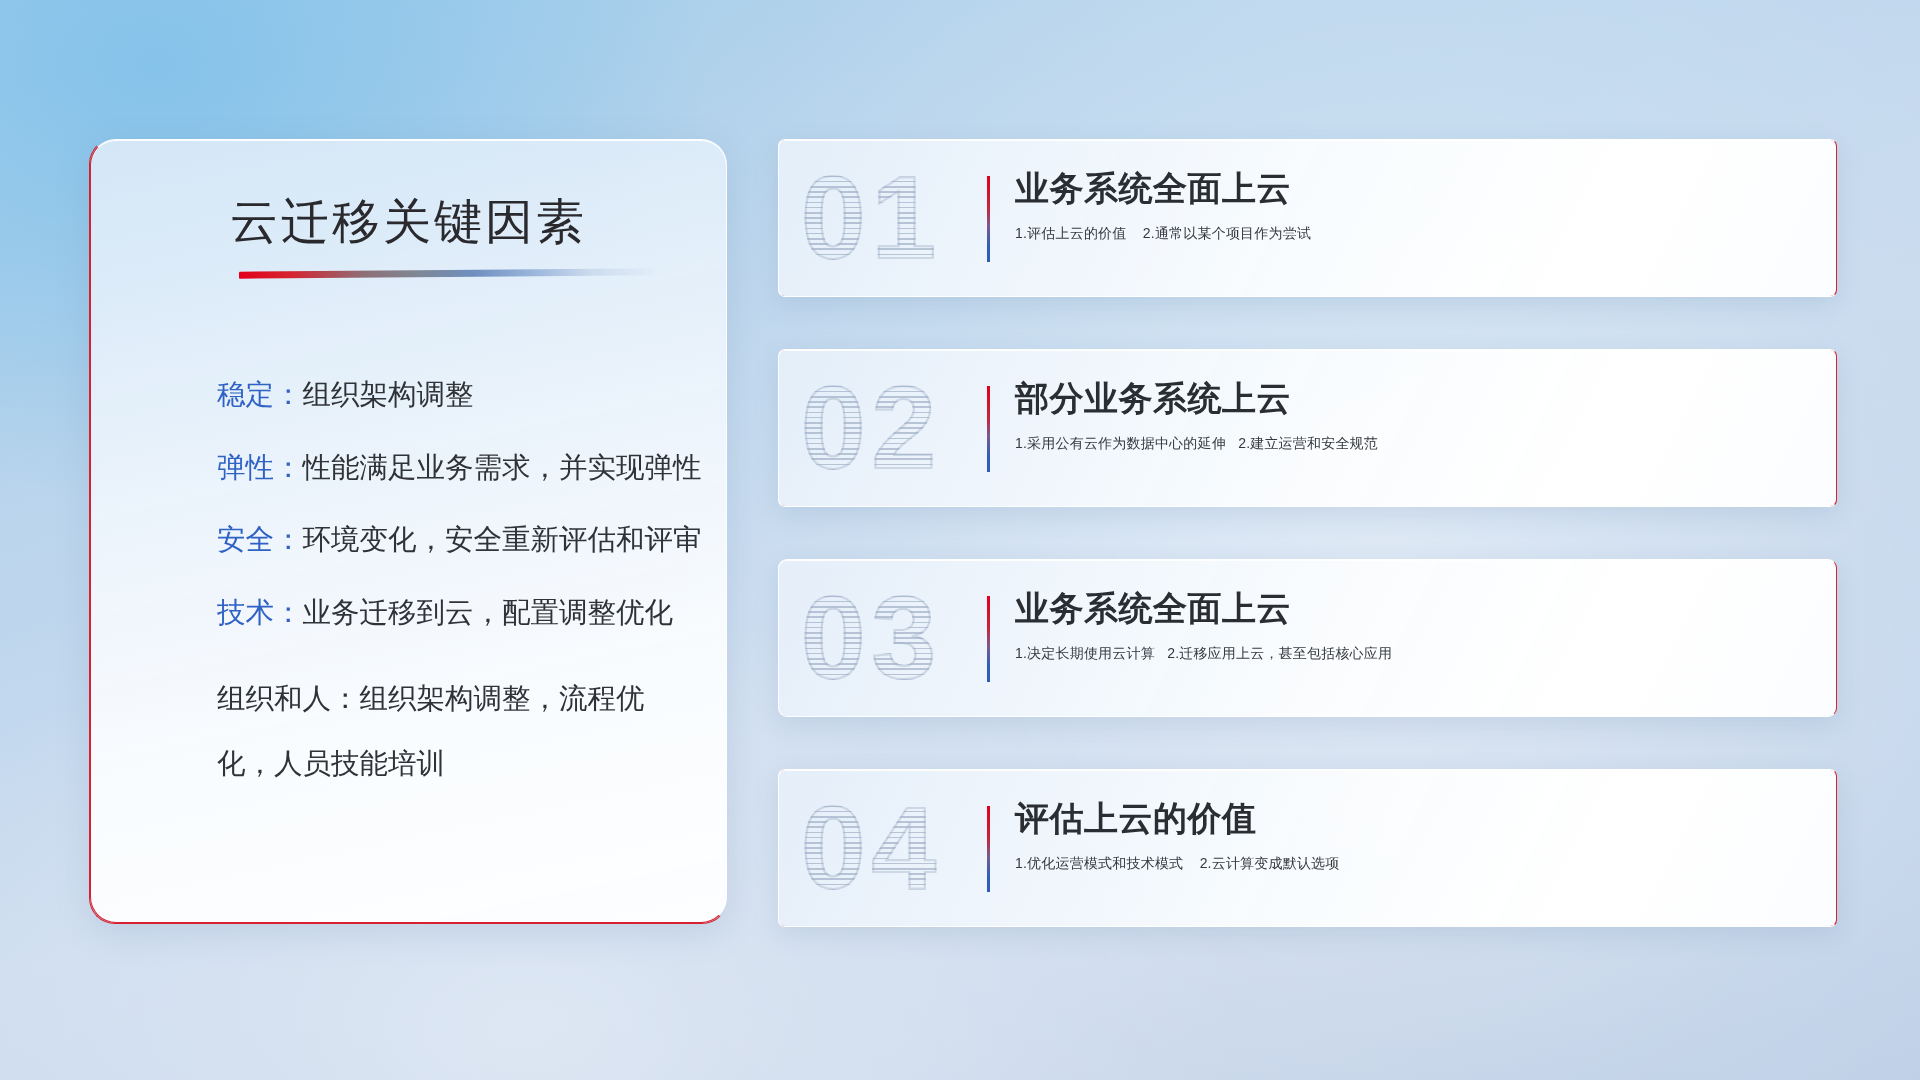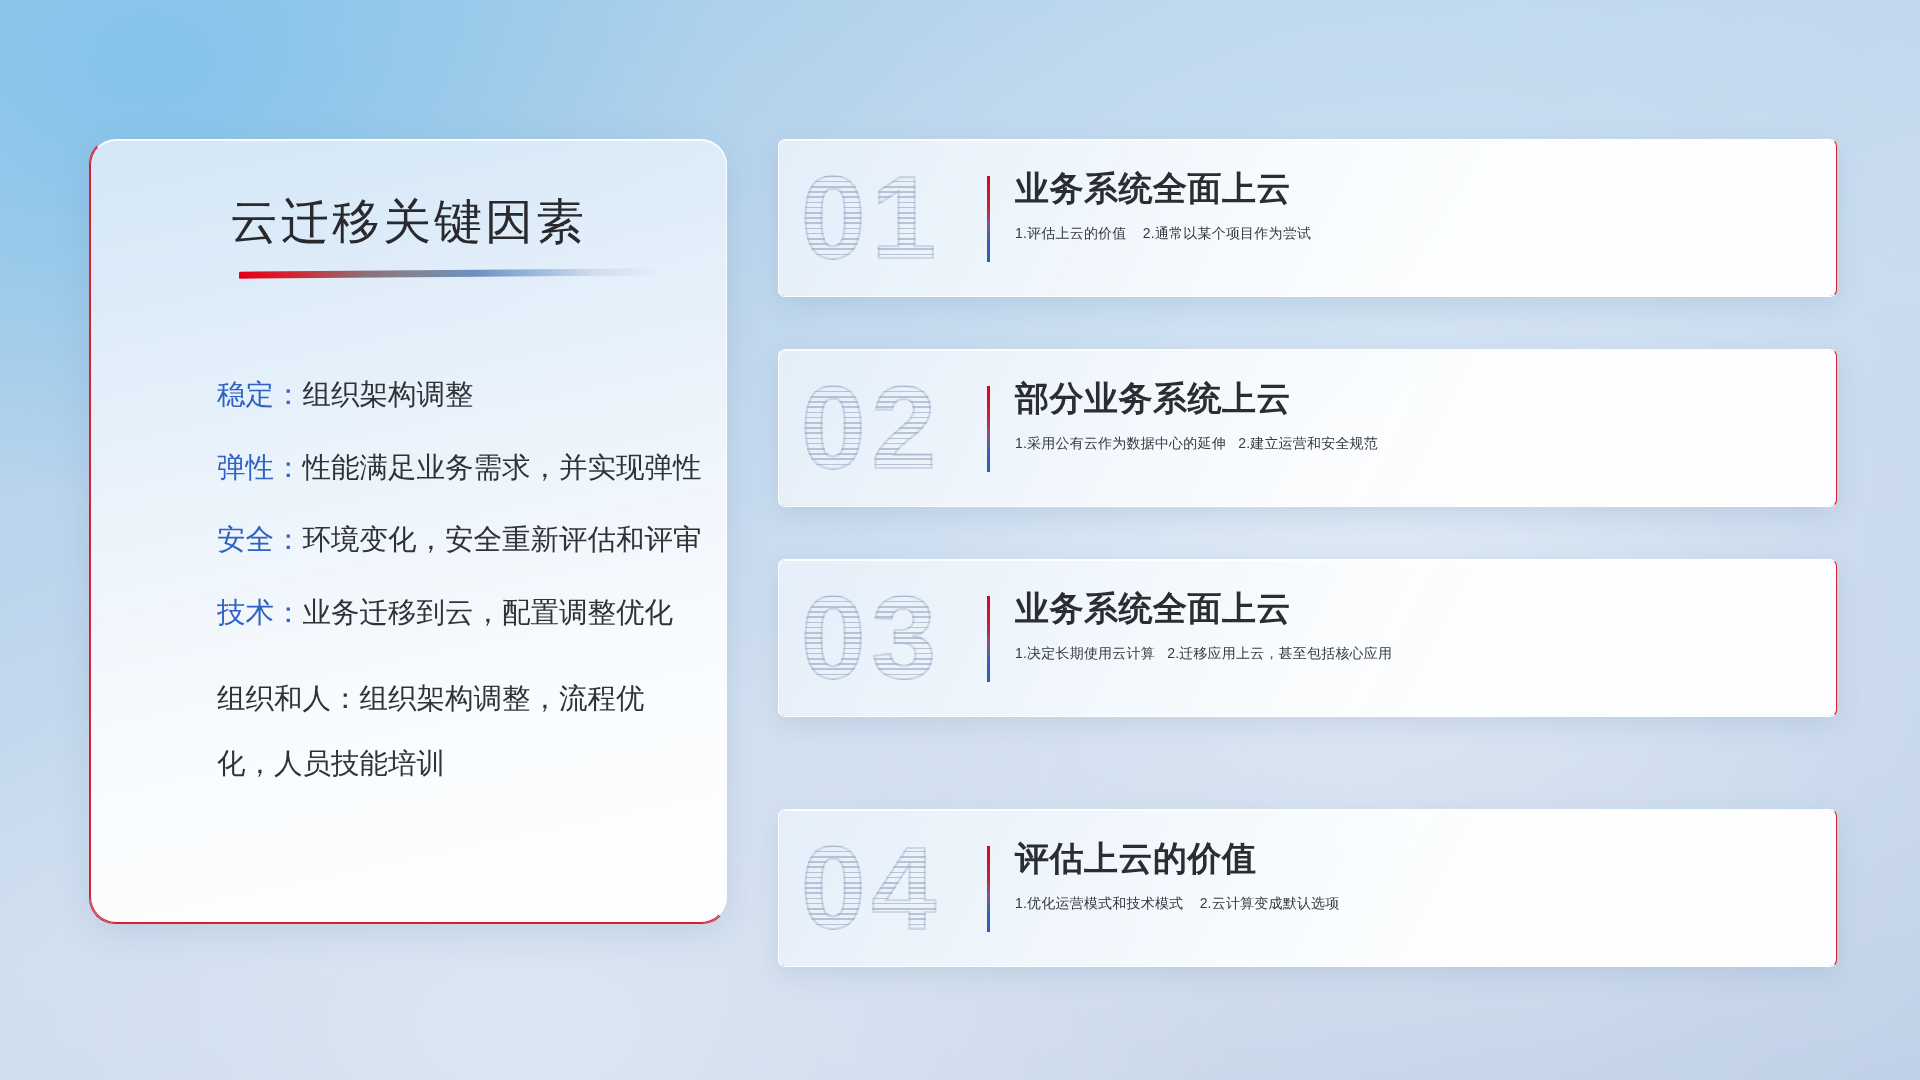--- a/index.html
+++ b/index.html
@@ -149,22 +149,22 @@
     right: -1.4px; top: -1.4px; bottom: -1.4px; left: -1.4px;
     border-radius: 7px;
     border: 1.6px solid transparent;
     border-right-color: #d8202f;
     border-bottom-color: rgba(216,32,47,0.85);
     border-top-color: rgba(216,32,47,0.55);
     pointer-events: none;
   }
   #card-0 { top: 139px; }
   #card-1 { top: 349px; padding-left: 47px; }
-  #card-2 { top: 559px; }
-  #card-3 { top: 809px; padding-left: 28px; }
+  #card-2 { top: 559px; border-radius: 9px; }
+  #card-3 { top: 769px; padding-left: 28px; }
 
   
   .card-index {
     position: absolute;
     left: 22px;
     top: 50%;
     transform: translateY(-50%);
     font-size: 116px;
     font-weight: 700;
     letter-spacing: 6px;

